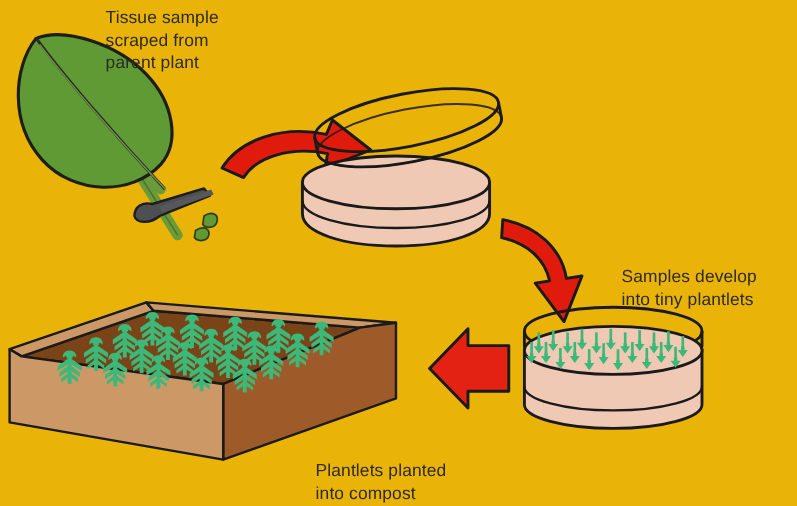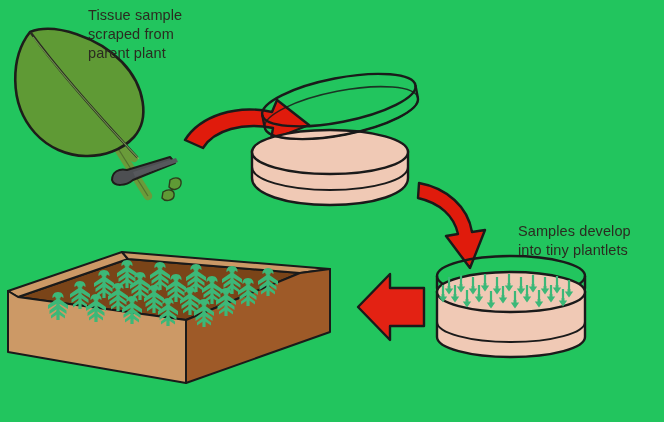--- a/index.html
+++ b/index.html
@@ -4,21 +4,21 @@
 <style>
   html, body {
     margin: 0;
     padding: 0;
     background: #ffffff;
   }
   #stage {
     position: relative;
     width: 664px;
     height: 422px;
-    background: #22c55e;
+    background: #eab308;
     overflow: hidden;
     font-family: "Liberation Sans", sans-serif;
   }
   .caption {
     position: absolute;
     color: #2b2b20;
     font-family: "Liberation Sans", sans-serif;
     font-size: 14.5px;
     line-height: 19px;
     white-space: pre-line;
@@ -172,14 +172,16 @@
   </svg>
 
   <div class="caption" id="cap-scrape">Tissue sample
 scraped from
 parent plant</div>
 
 
   <div class="caption" id="cap-develop">Samples develop
 into tiny plantlets</div>
 
+  <div class="caption" id="cap-compost">Plantlets planted
+into compost</div>
 
 </div>
 
 </body></html>

